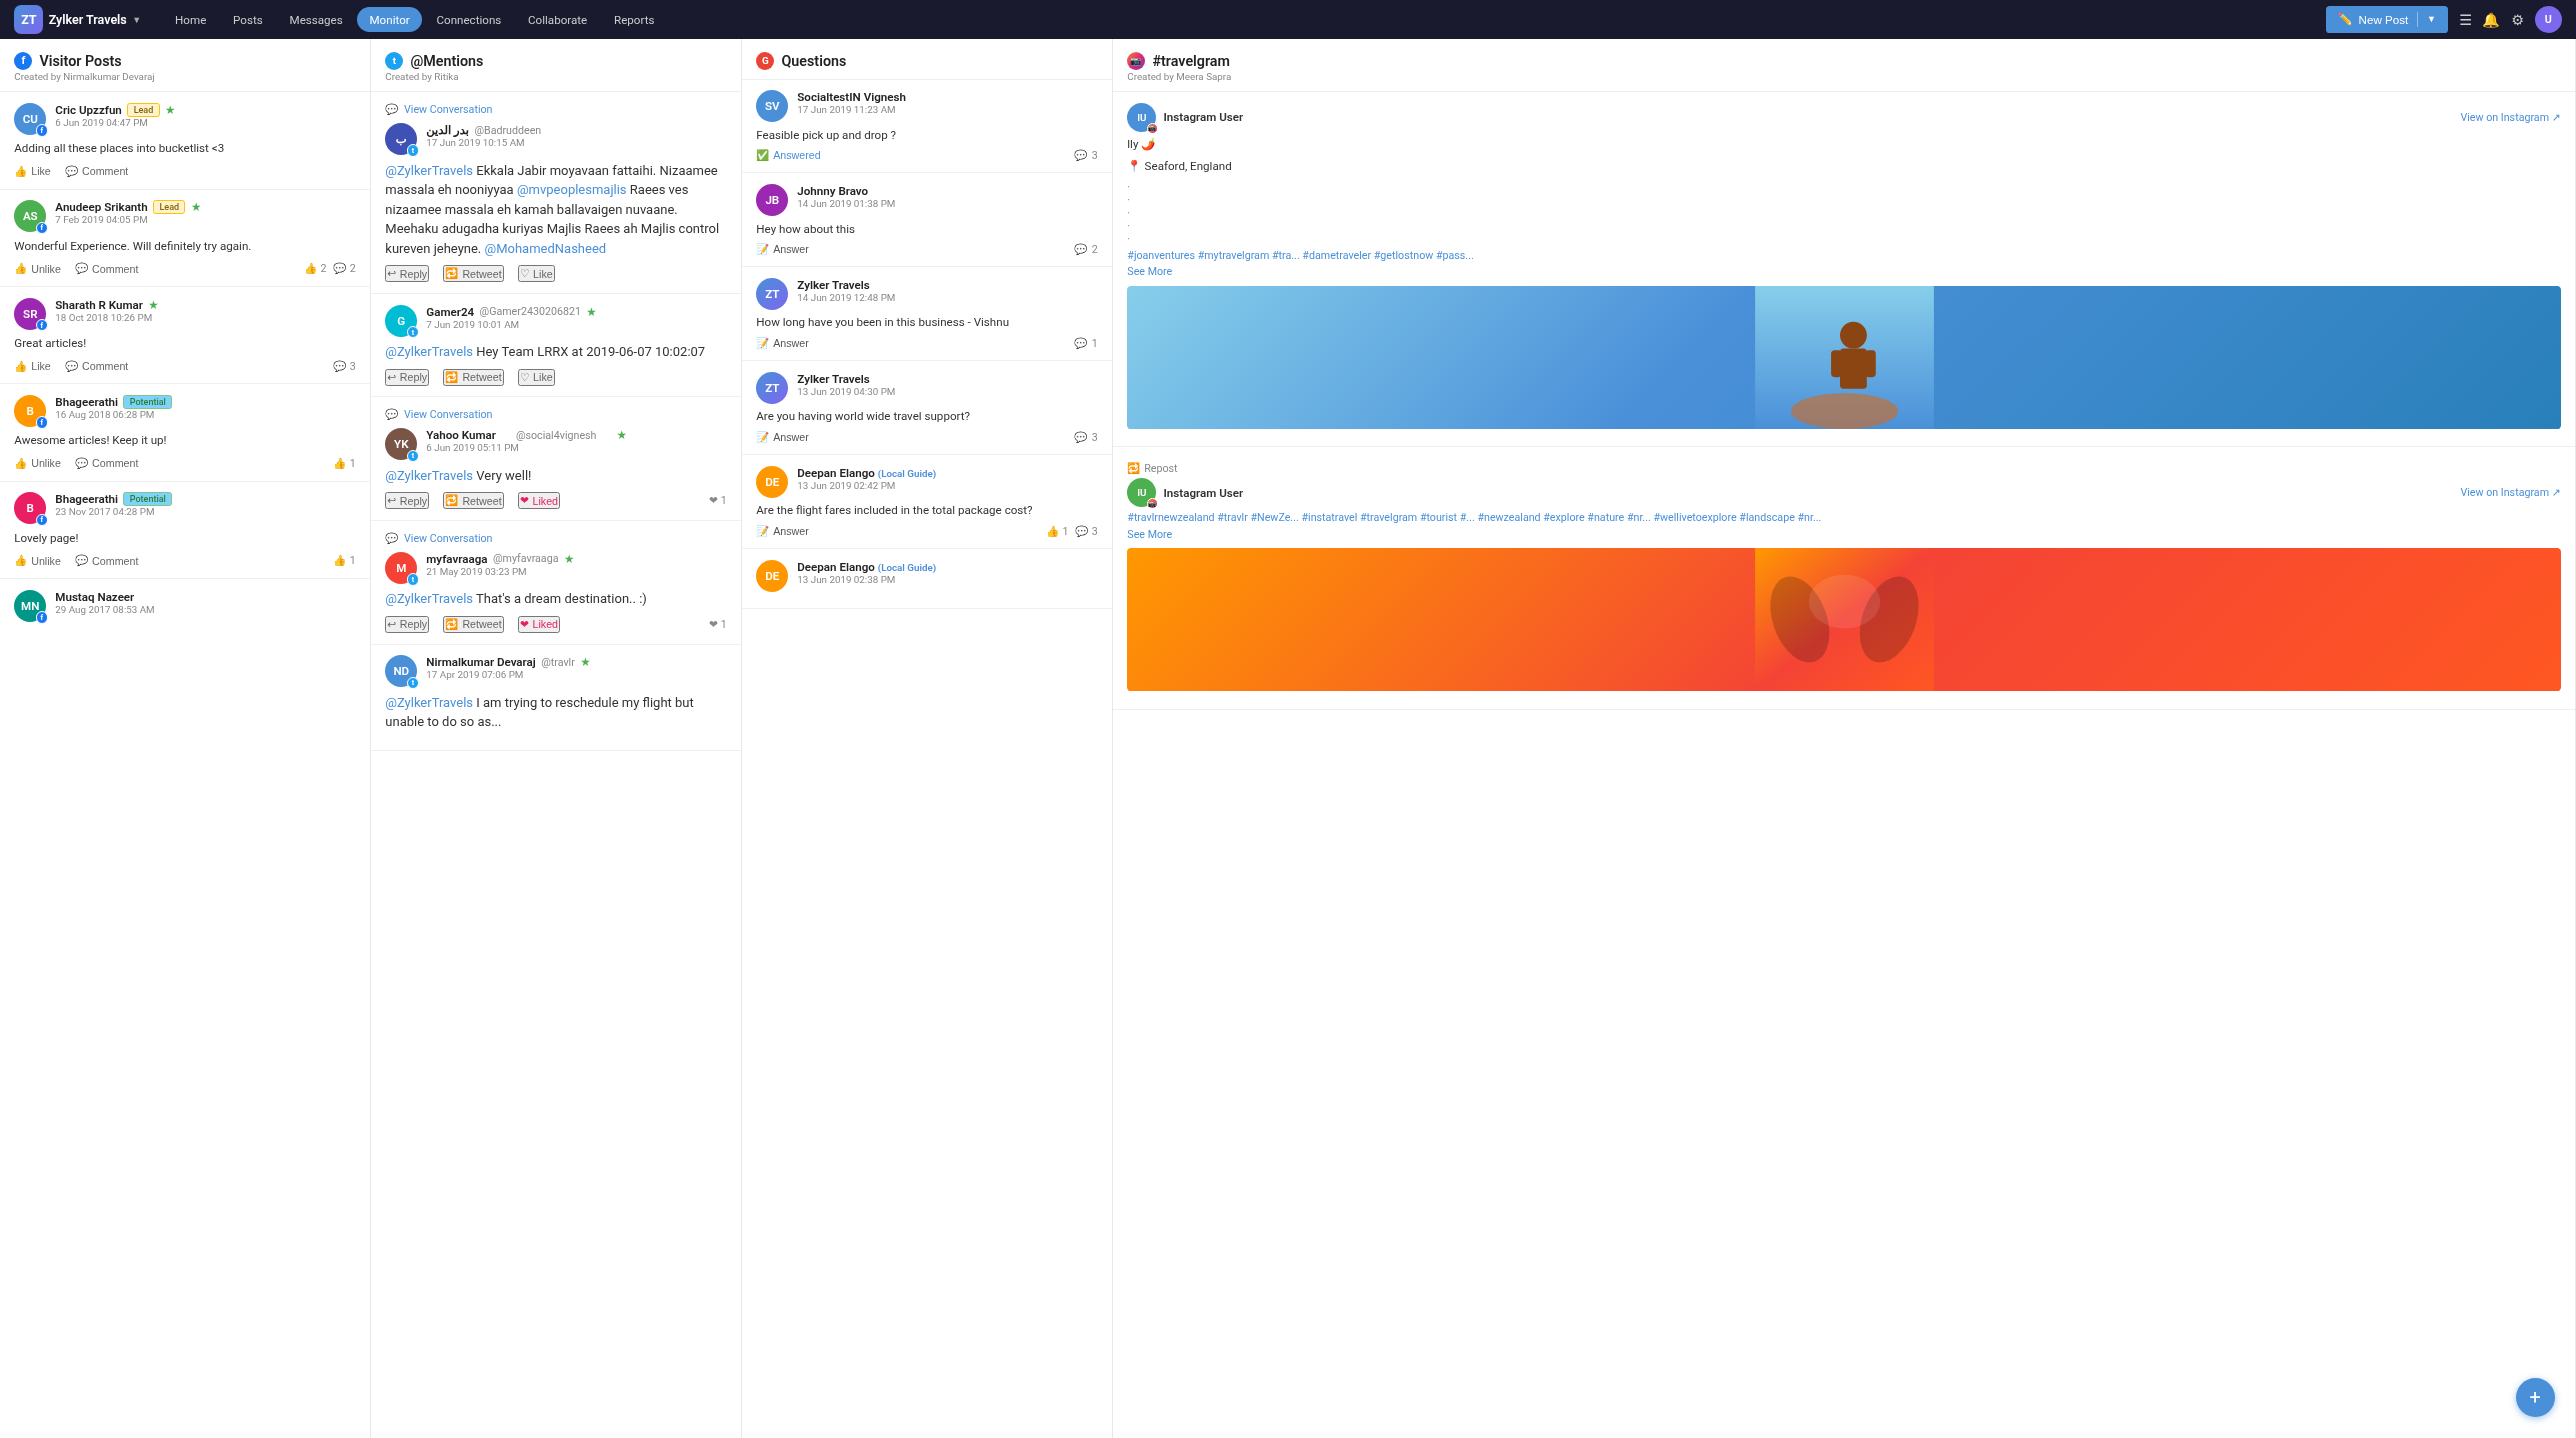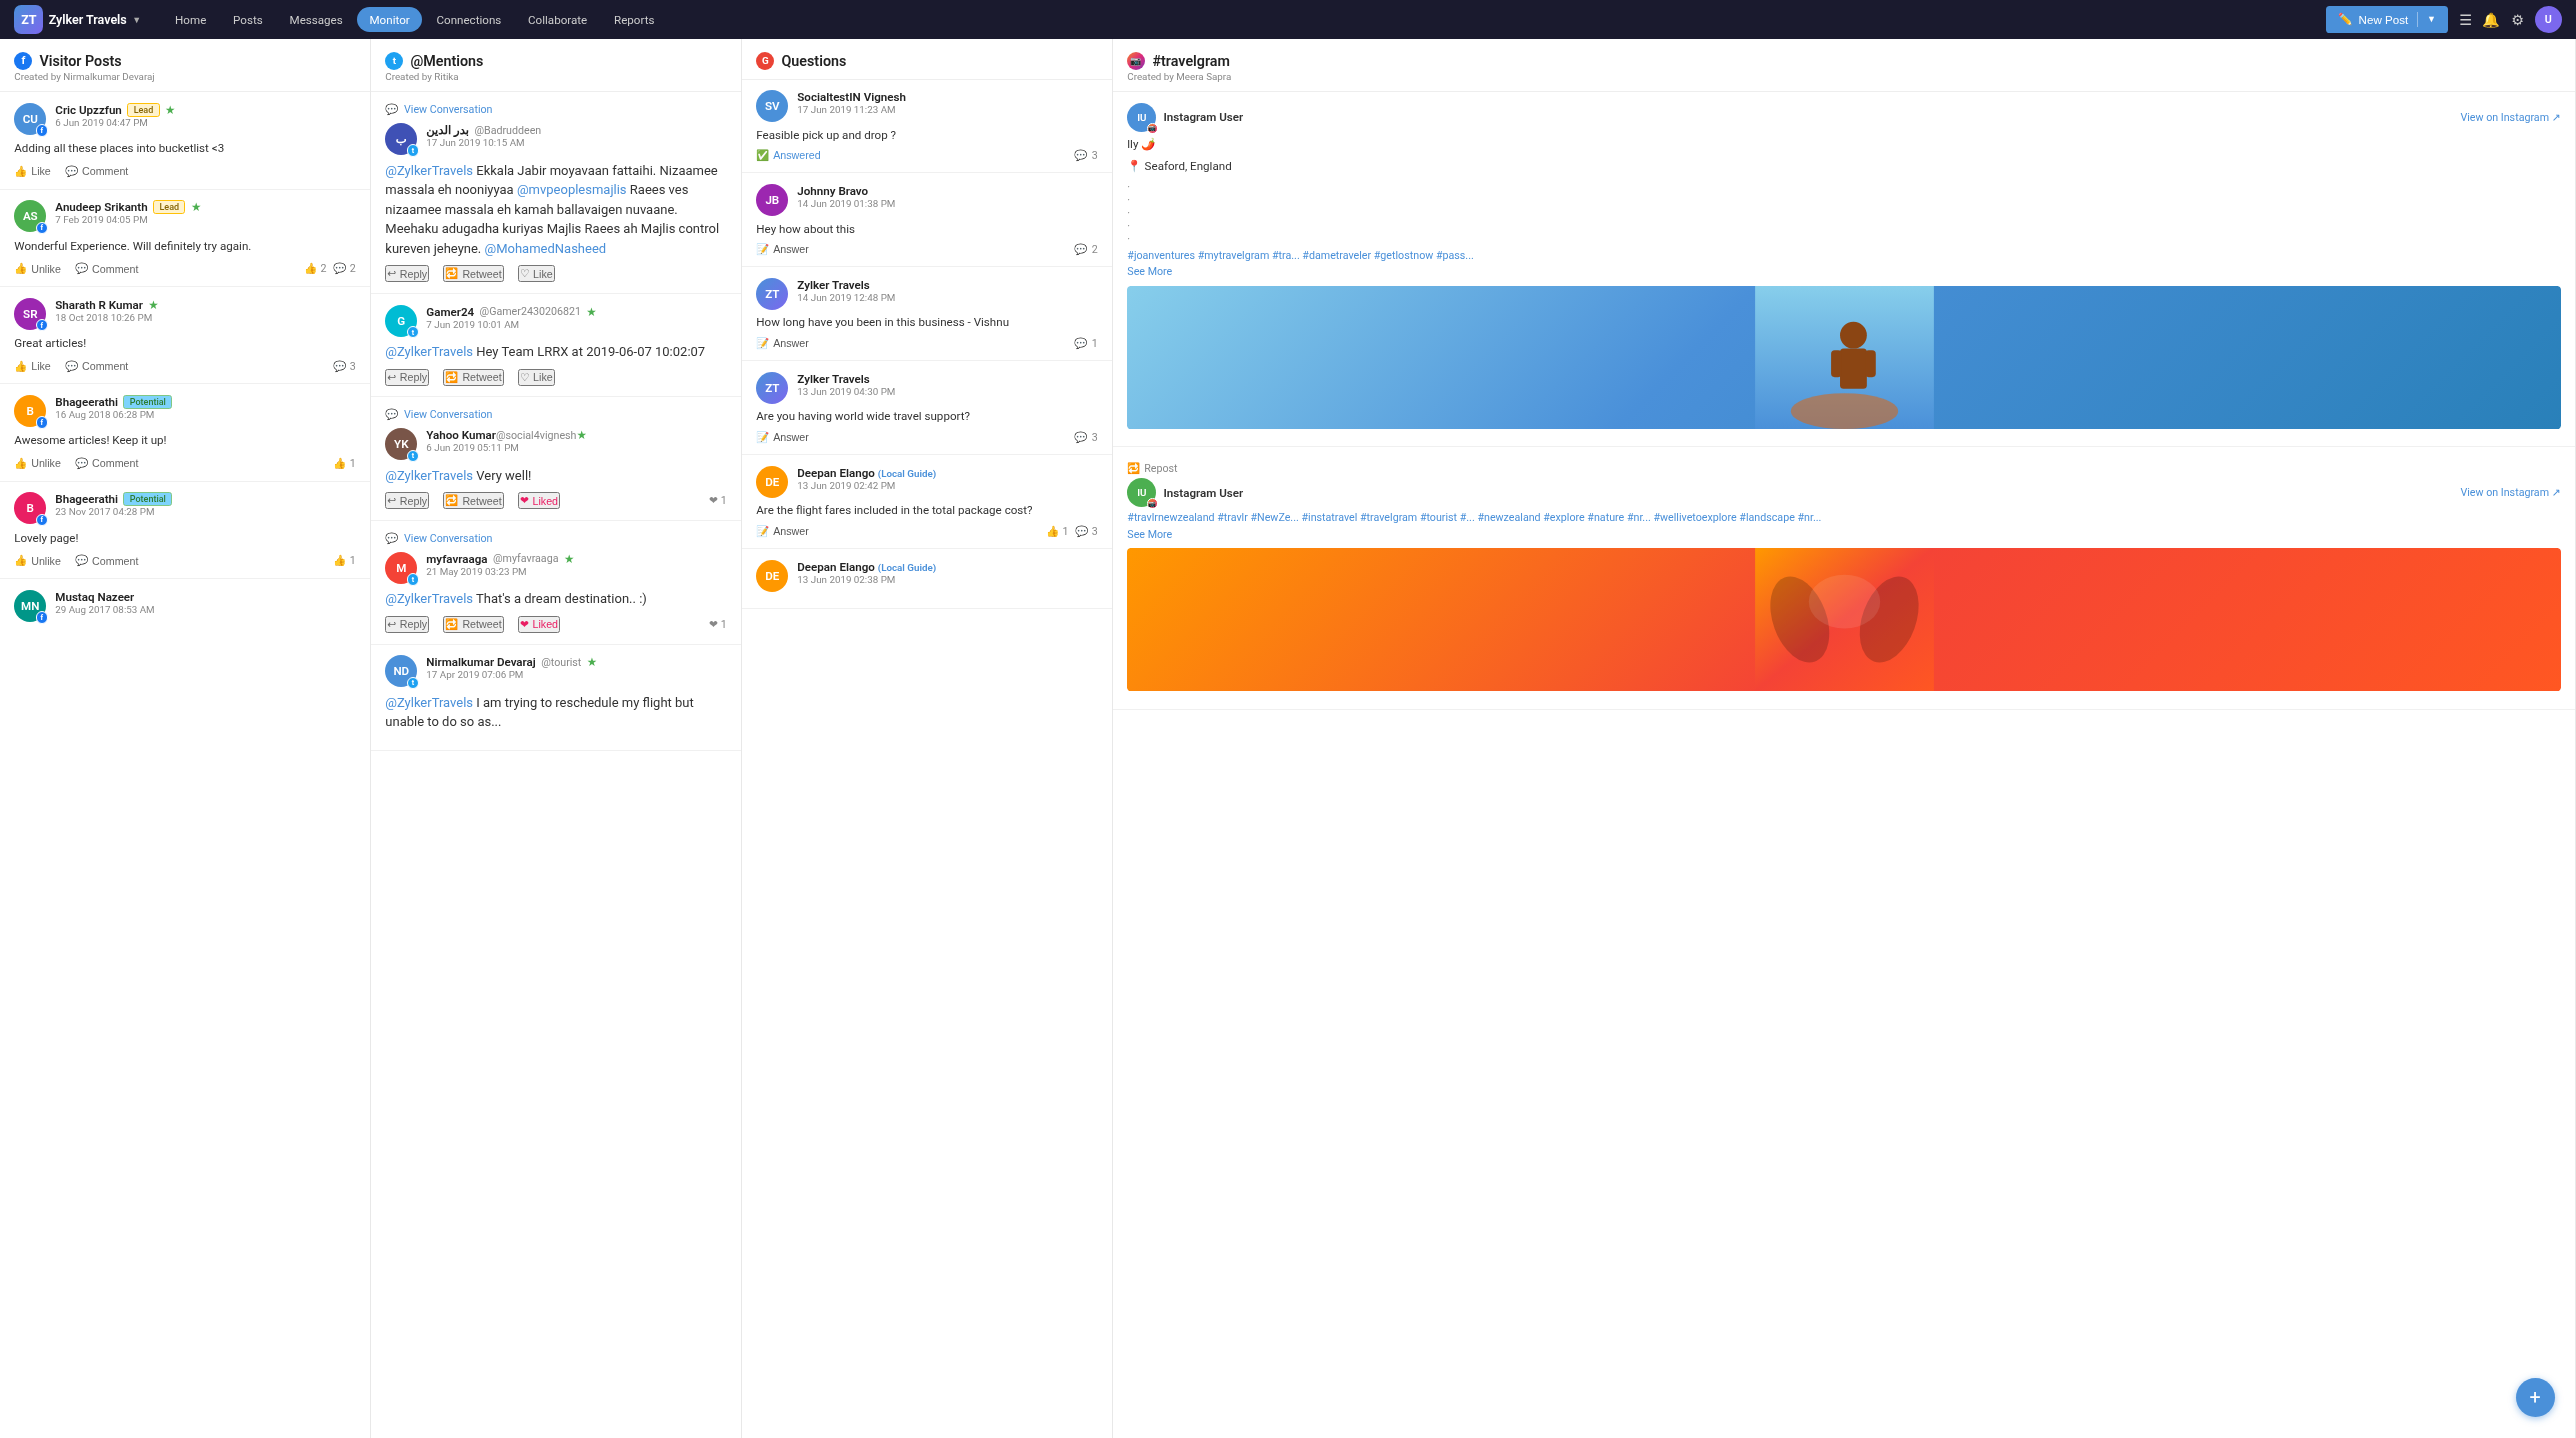--- a/index.html
+++ b/index.html
@@ -415,21 +415,21 @@
         <div class="view-conversation">
           <span>💬</span>
           <span>View Conversation</span>
         </div>
         <div class="mention-header">
           <div class="author-avatar av-brown">
             YK
             <span class="avatar-platform platform-tw">t</span>
           </div>
           <div class="mention-meta">
-            <div style="display:flex;align-items:center;gap:0;">
+            <div style="display:flex;align-items:center;gap:20px;">
               <span class="mention-name">Yahoo Kumar</span>
               <span class="mention-handle">@social4vignesh</span>
               <span style="color:#4caf50;font-size:11.6px;">★</span>
             </div>
             <div class="mention-date">6 Jun 2019 05:11 PM</div>
           </div>
         </div>
         <div class="mention-text">
           <a>@ZylkerTravels</a> Very well!
         </div>
@@ -491,21 +491,21 @@
 
       <div class="mention-item">
         <div class="mention-header">
           <div class="author-avatar av-blue">
             ND
             <span class="avatar-platform platform-tw">t</span>
           </div>
           <div class="mention-meta">
             <div style="display:flex;align-items:center;gap:5.4px;">
               <span class="mention-name">Nirmalkumar Devaraj</span>
-              <span class="mention-handle">@tourist</span>
+              <span class="mention-handle">@travlr</span>
               <span style="color:#4caf50;font-size:11.6px;">★</span>
             </div>
             <div class="mention-date">17 Apr 2019 07:06 PM</div>
           </div>
         </div>
         <div class="mention-text">
           <a>@ZylkerTravels</a> I am trying to reschedule my flight but unable to do so as...
         </div>
       </div>
 

